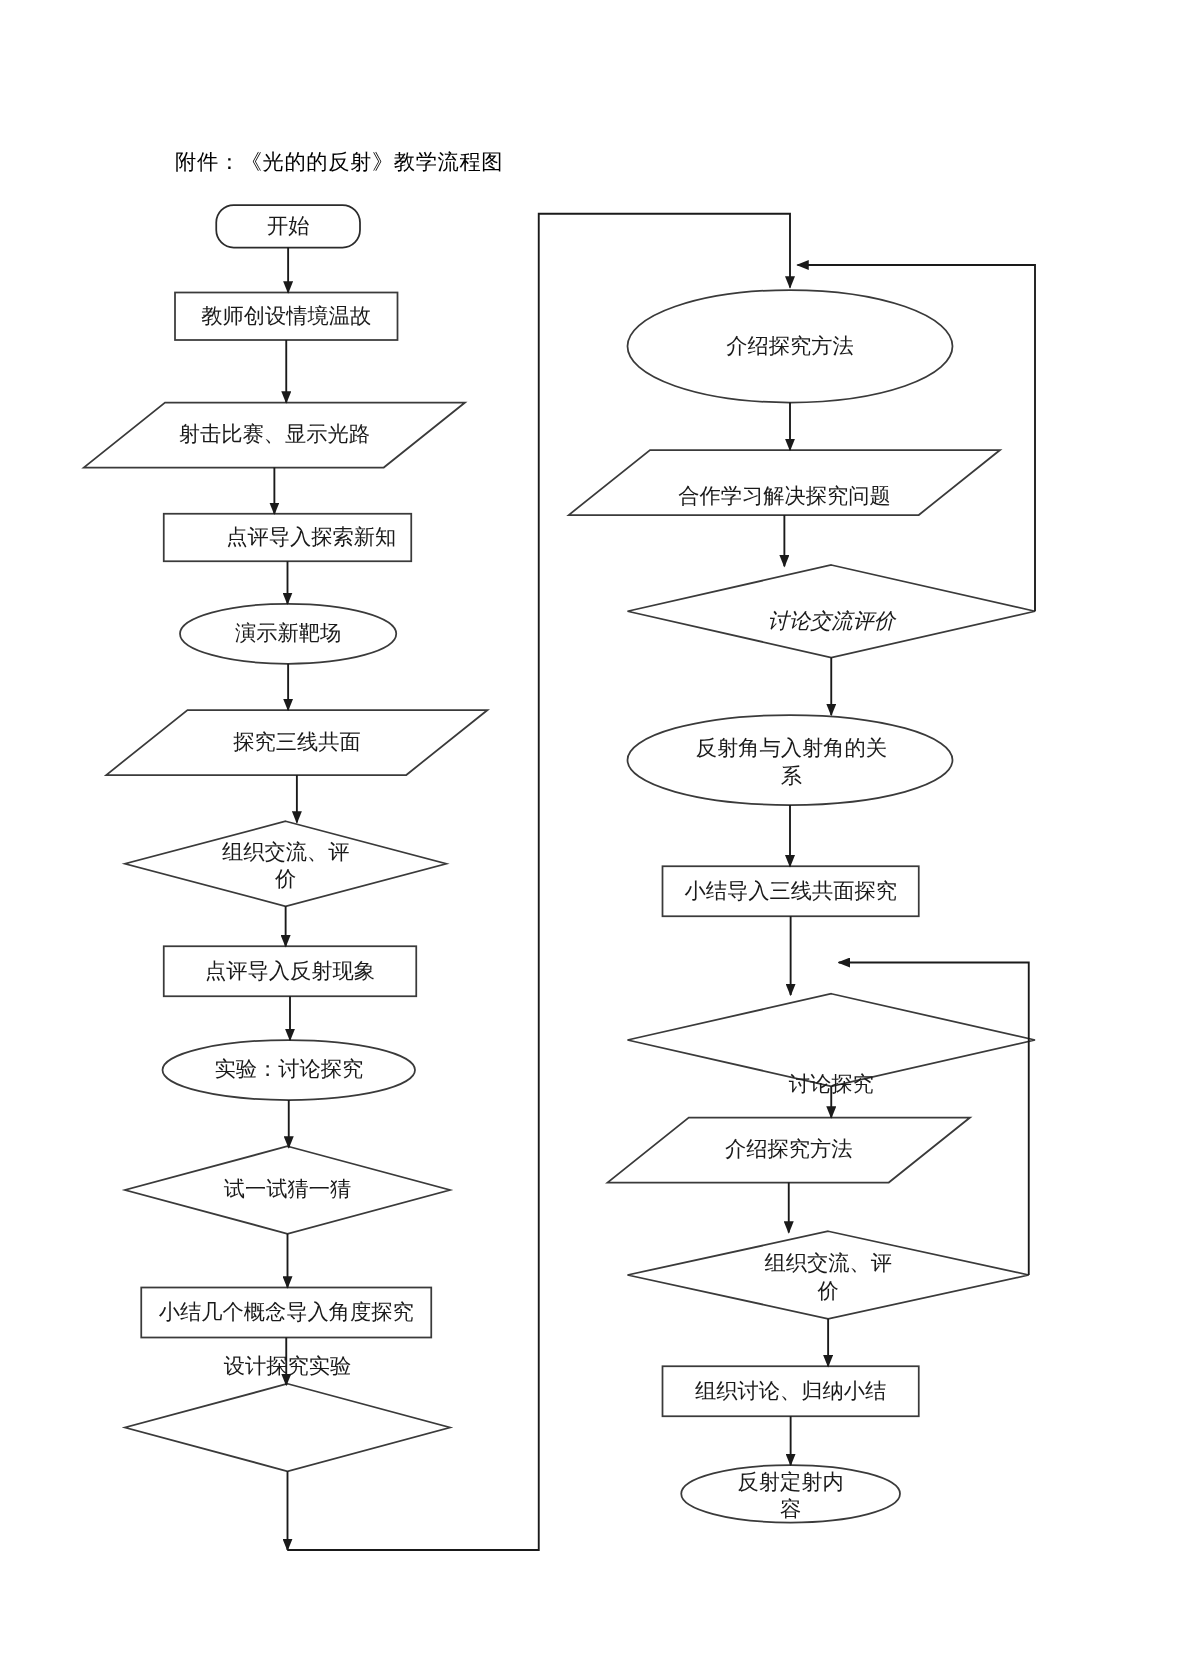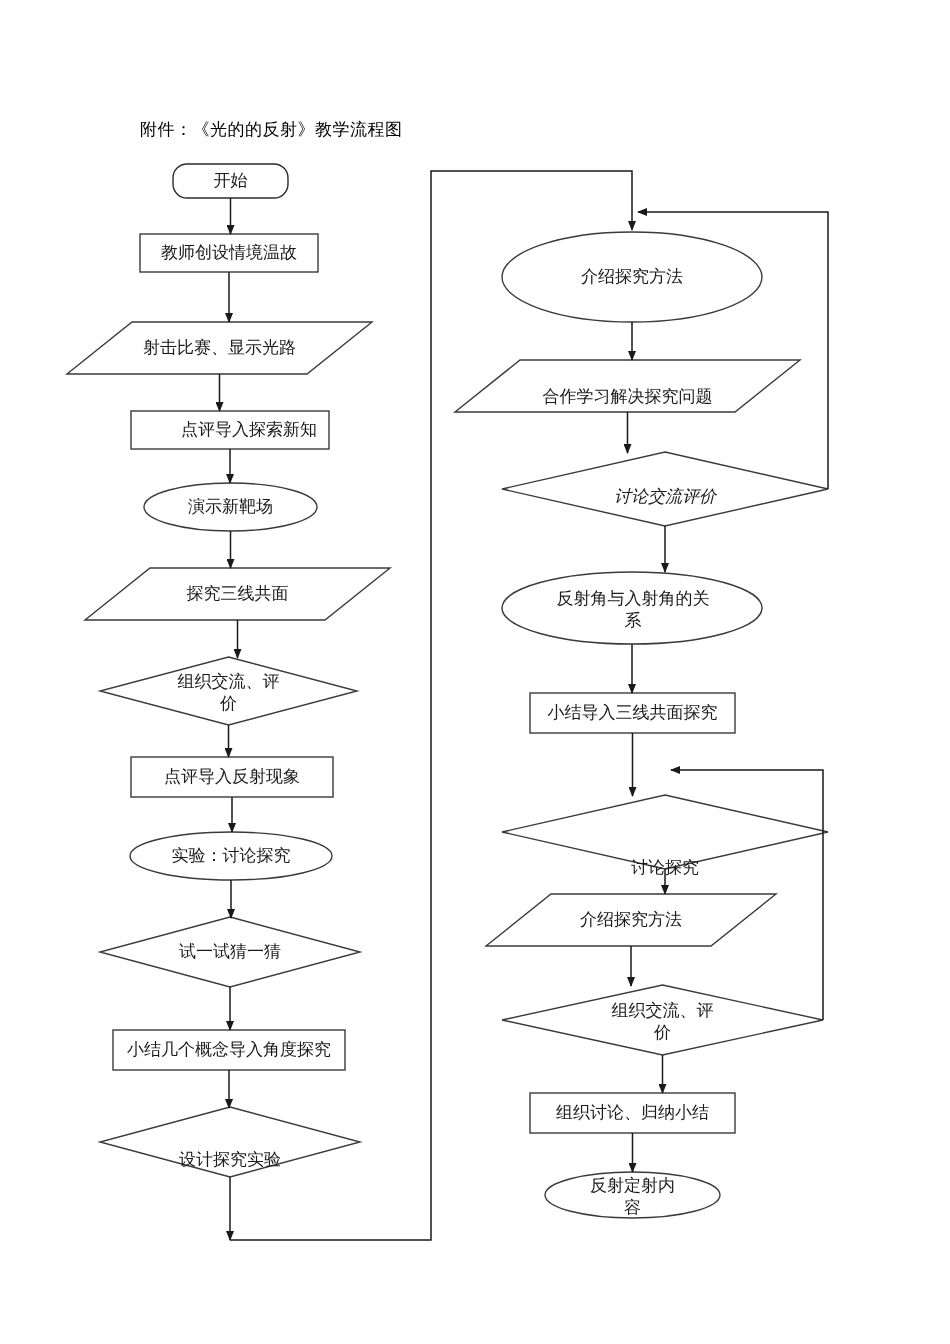--- a/index.html
+++ b/index.html
@@ -134,21 +134,21 @@
       <div class="node-label" style="left: 67px; width: 305px; top: 337px;">射击比赛、显示光路</div>
       <div class="node-label" style="left: 131px; width: 198px; top: 419px; margin-left: 19px;">点评导入探索新知</div>
       <div class="node-label" style="left: 144px; width: 173px; top: 496px; text-align: center;">演示新靶场</div>
       <div class="node-label" style="left: 85px; width: 305px; top: 583px;">探究三线共面</div>
       <div class="node-label" style="left: 100px; width: 257px; top: 671px;">组织交流、评
 价</div>
       <div class="node-label" style="left: 131px; width: 202px; top: 766px;">点评导入反射现象</div>
       <div class="node-label" style="left: 130px; width: 202px; top: 845px;">实验：讨论探究</div>
       <div class="node-label" style="left: 100px; width: 260px; top: 941px;">试一试猜一猜</div>
       <div class="node-label" style="left: 113px; width: 232px; top: 1039px;">小结几个概念导入角度探究</div>
-      <div class="node-label" style="left: 100px; width: 260px; top: 1149px;">设计探究实验</div>
+      <div class="node-label" style="left: 100px; width: 260px; top: 1082px;">设计探究实验</div>
       <div class="node-label" style="left: 502px; width: 260px; top: 266px;">介绍探究方法</div>
       <div class="node-label" style="left: 455px; width: 345px; top: 386px;">合作学习解决探究问题</div>
       <div class="node-label" style="left: 502px; width: 326px; top: 486px; font-style: italic;">讨论交流评价</div>
       <div class="node-label" style="left: 503px; width: 260px; top: 588px;">反射角与入射角的关
 系</div>
       <div class="node-label" style="left: 530px; width: 205px; top: 702px;">小结导入三线共面探究</div>
       <div class="node-label" style="left: 502px; width: 326px; top: 821px; margin-top: 36px;">讨论探究</div>
       <div class="node-label" style="left: 486px; width: 290px; top: 909px;">介绍探究方法</div>
       <div class="node-label" style="left: 502px; width: 321px; top: 1000px;">组织交流、评
 价</div>

